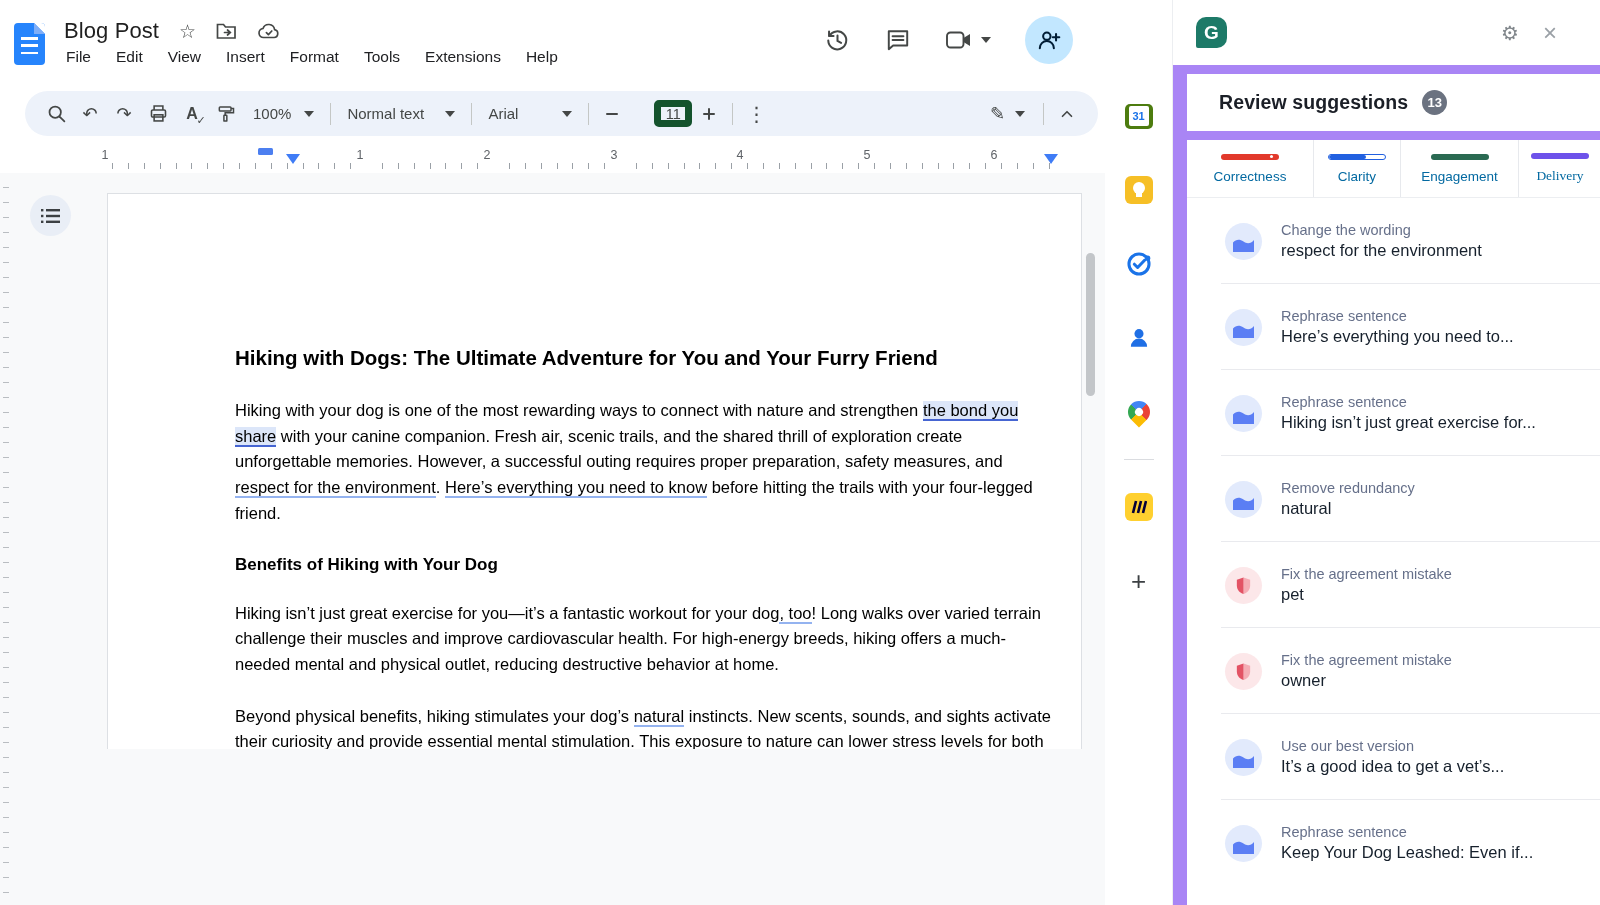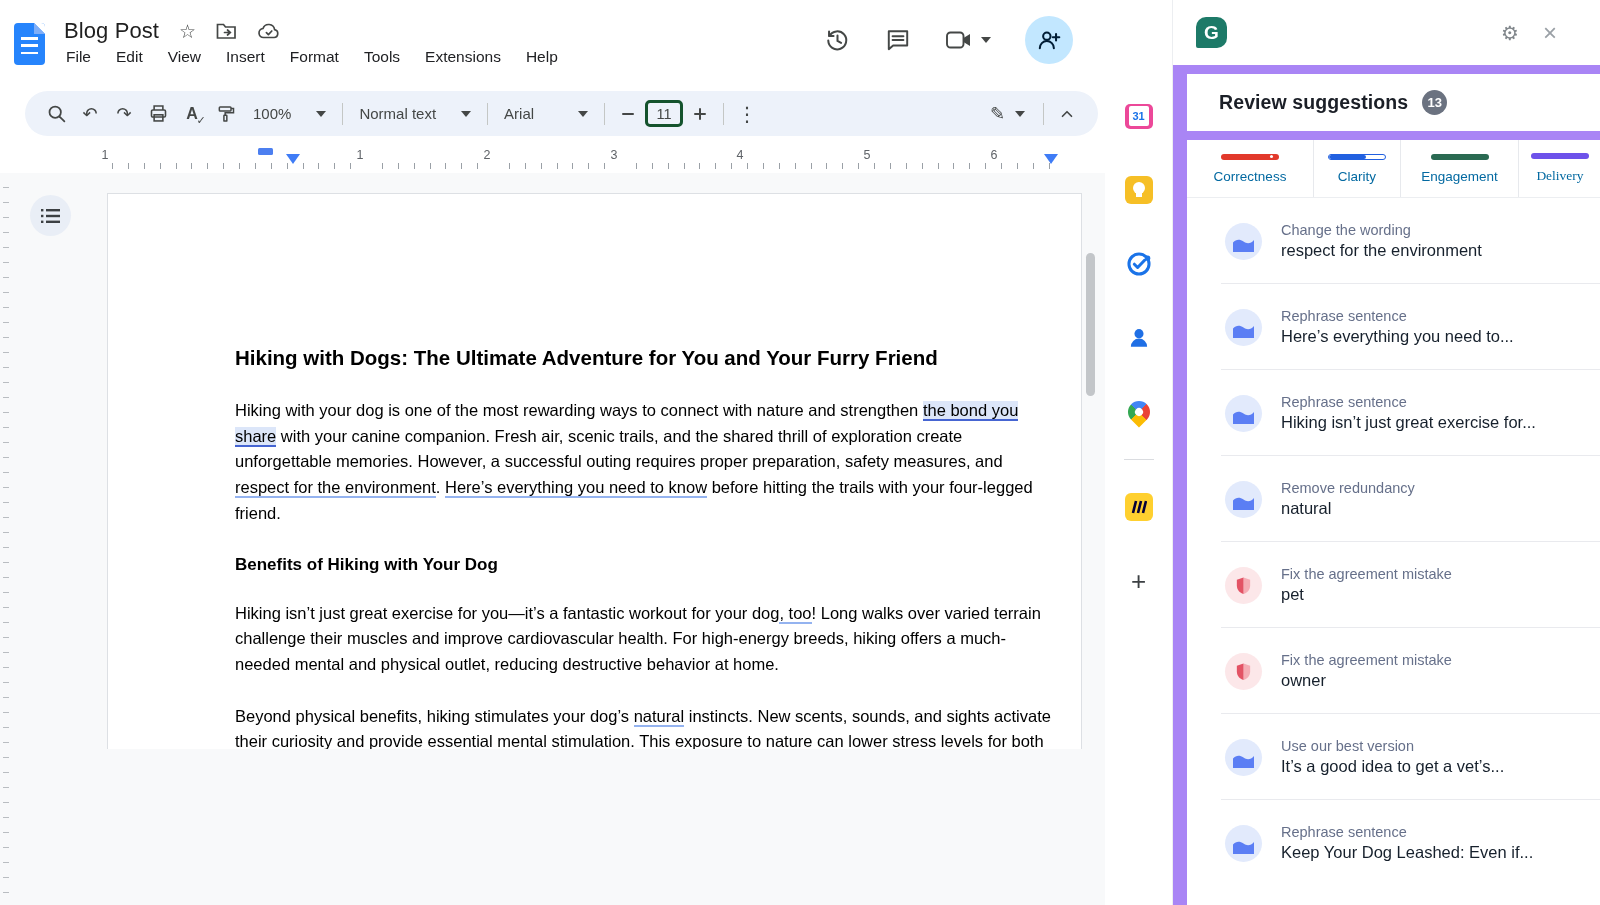--- a/index.html
+++ b/index.html
@@ -30,25 +30,25 @@
   .video-wrap { display:flex; align-items:center; gap:8px; }
   .caret-down { width:0; height:0; border-left:5px solid transparent; border-right:5px solid transparent; border-top:6px solid #444746; }
   .share-btn { width:48px; height:48px; border-radius:50%; background:#c2e7ff; display:flex; align-items:center; justify-content:center; color:#001d35; }
 
   
   .toolbar { position:absolute; left:25px; top:91px; width:1073px; height:45px;
     background:#edf2fa; border-radius:23px; display:flex; align-items:center; padding:0 14px; }
   .tb-icon { color:#444746; display:flex; align-items:center; justify-content:center; min-width:34px; height:34px; border-radius:6px; }
   .tb-glyph { font-family:"DejaVu Sans",sans-serif; font-size:18px; color:#444746; line-height:1; }
   .tb-sep { width:1px; height:22px; background:#c4c7c5; margin:0 6px; }
-  .tb-drop { display:flex; align-items:center; gap:25px; padding:0 10px; height:34px; border-radius:6px; }
+  .tb-drop { display:flex; align-items:center; gap:13px; padding:0 10px; height:34px; border-radius:6px; }
   .tb-drop .caret-down { border-top-color:#444746; }
   .tb-label { font-size:15px; color:#444746; }
-  .font-size-box { width:38px; height:27px; border:3px solid #14532d; border-radius:5px;
-    display:flex; align-items:center; justify-content:center; font-size:14.5px; color:#444746; background:transparent; }
+  .font-size-box { width:38px; height:27px; border:7px solid #14532d; border-radius:5px;
+    display:flex; align-items:center; justify-content:center; font-size:14.5px; color:#444746; background:transparent;margin-left:25px; }
   .spell-a { position:relative; font-size:16px; font-weight:bold; color:#444746; }
   .spell-a .chk { position:absolute; right:-8px; bottom:-4px; font-size:11px; font-weight:bold; font-family:"DejaVu Sans",sans-serif; }
   .pen-btn { display:flex; align-items:center; gap:10px; padding:0 12px; height:36px; border-radius:18px; }
   .pen-glyph { font-family:"DejaVu Sans",sans-serif; font-size:18px; color:#444746; }
 
   
   .h-ruler { position:absolute; left:0; top:145px; width:1105px; height:28px; background:#fff; }
   .ruler-num { position:absolute; top:3px; font-size:12.5px; color:#5f6368; transform:translateX(-50%); }
   .ruler-tick { position:absolute; bottom:4px; width:1px; height:6px; background:#9aa0a6; }
   .ind-rect { position:absolute; left:258px; top:3px; width:15px; height:7px; background:#4c7ff0; border-radius:1.5px; }
@@ -68,21 +68,21 @@
   .page-content p { font-size:16.5px; line-height:25.7px; color:#000; margin:0 0 26px; max-width:818px; }
   .seg-highlight { background:#dce6f9; border-bottom:2.5px solid #4665d2; }
   .seg-blue { border-bottom:2px solid #94b3f0; }
   .seg-red { border-bottom:2px solid #f49ba4; }
   .doc-scrollbar { position:absolute; left:1086px; top:80px; width:9px; height:143px; background:#c3c6c9; border-radius:5px; }
 
   
   #rail { position:absolute; left:1105px; top:0; width:67px; height:905px; background:#fff;
     display:flex; flex-direction:column; align-items:center; padding-top:101px; gap:44px; }
   .rail-ic { width:30px; height:30px; display:flex; align-items:center; justify-content:center; }
-  .cal-ic { width:28px; height:25px; background:#ec4899; border-radius:5px; display:flex; align-items:center; justify-content:center; }
+  .cal-ic { width:28px; height:25px; background:#4d7c0f; border-radius:5px; display:flex; align-items:center; justify-content:center; }
   .cal-inner { width:20px; height:20px; background:#fff; border-radius:2px; display:flex; align-items:center; justify-content:center;
     font-size:11px; font-weight:bold; color:#1a73e8; }
   .keep-ic { width:28px; height:28px; background:#f6bf26; border-radius:6px; position:relative; }
   .keep-ic .bulb { position:absolute; left:8px; top:6px; width:12px; height:12px; border-radius:50%; background:#fff; }
   .keep-ic .base { position:absolute; left:11px; top:17px; width:6px; height:4px; background:#fff; }
   .maps-pin { position:relative; width:22px; height:22px; border-radius:50% 50% 50% 0; transform:rotate(-45deg);
     background:conic-gradient(#4285f4 0 25%,#ea4335 25% 50%,#fbbc04 50% 75%,#34a853 75% 100%); }
   .maps-pin::after { content:""; position:absolute; left:7px; top:7px; width:8px; height:8px; border-radius:50%; background:#fff; }
   .miro-ic { width:28px; height:28px; background:#ffd02f; border-radius:6px; display:flex; align-items:center; justify-content:center; }
   .rail-divider { width:30px; height:1px; background:#dadce0; margin:-12px 0; }

